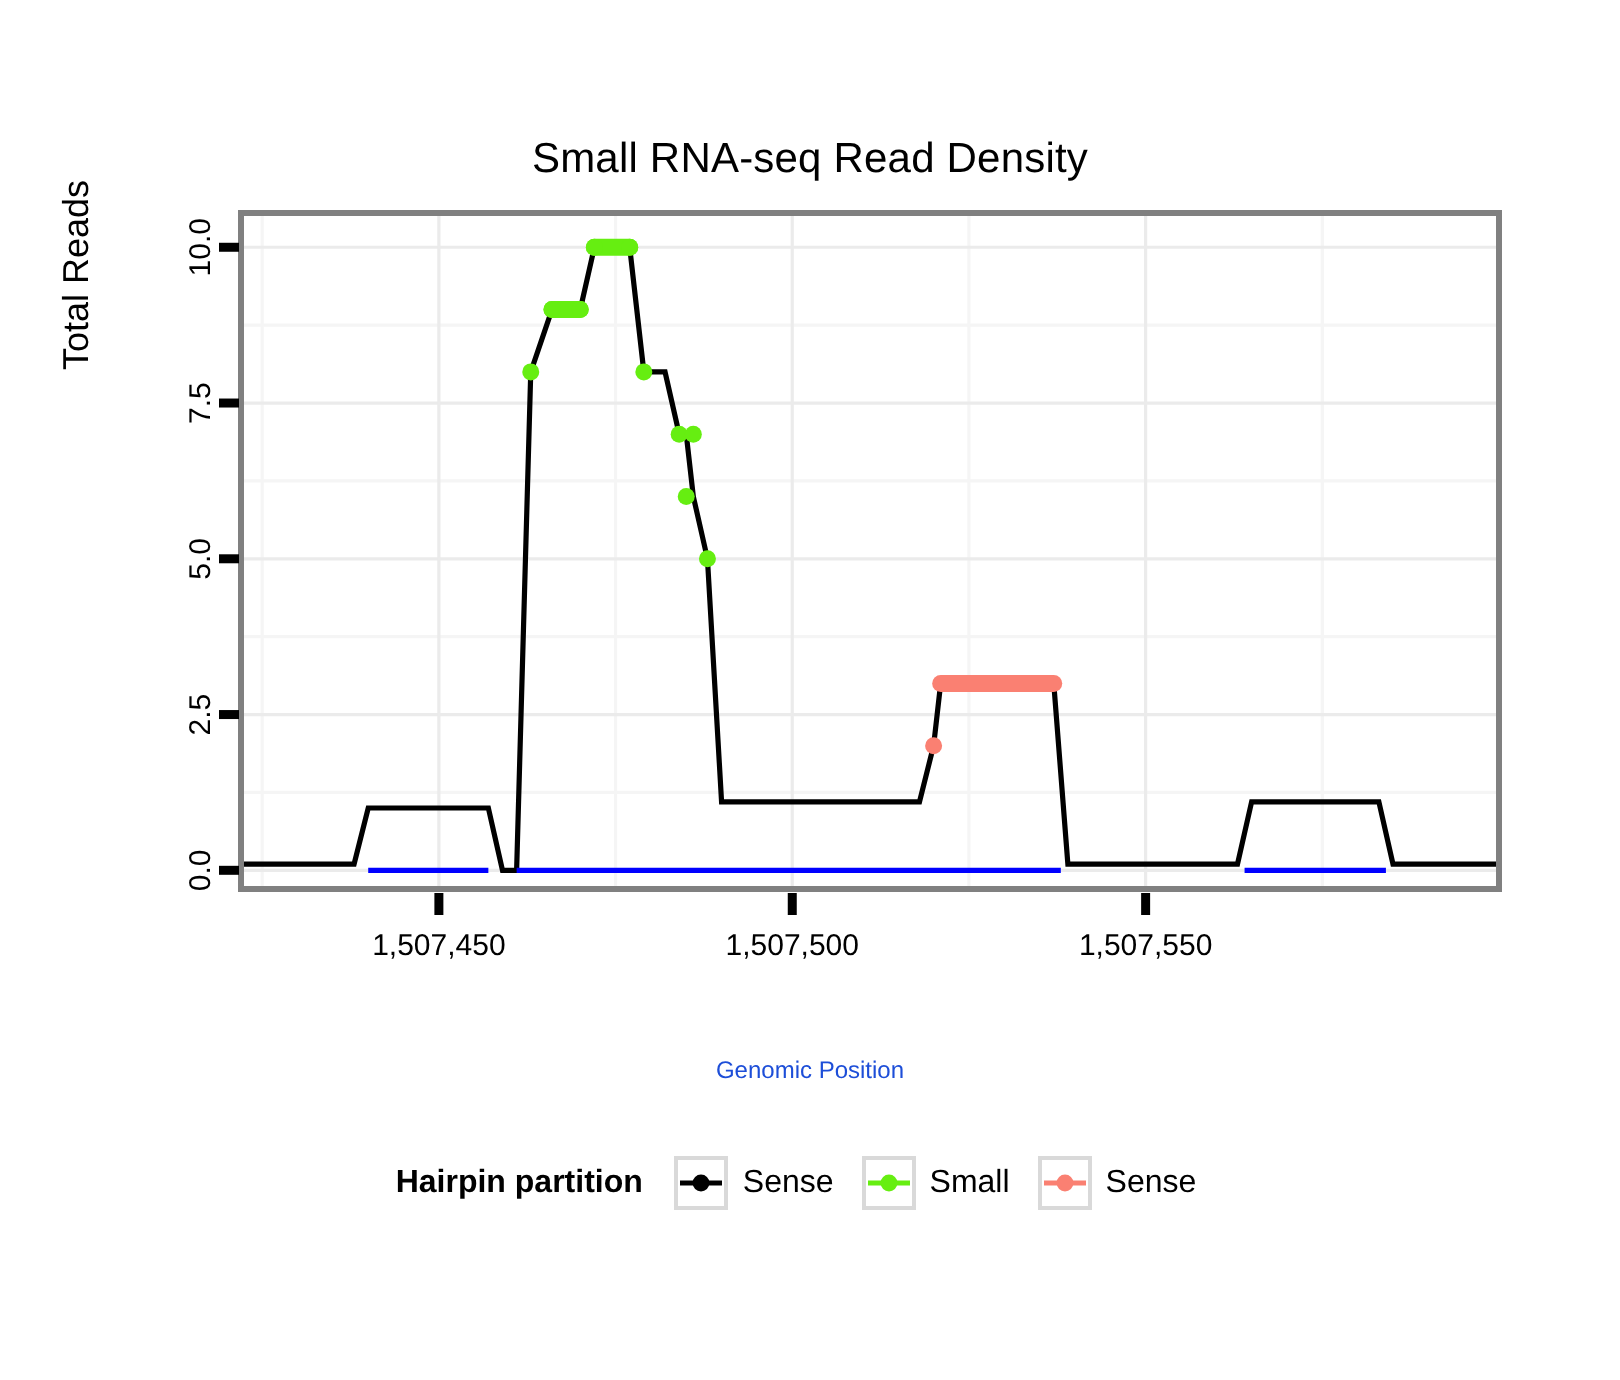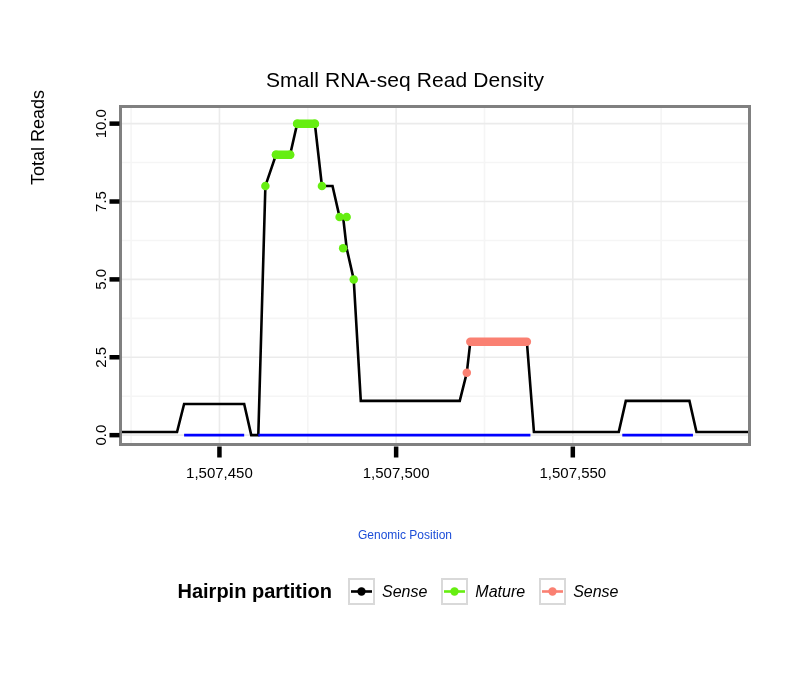--- a/index.html
+++ b/index.html
@@ -69,21 +69,21 @@
     position: absolute;
     left: 0;
     top: 578px;
     width: 810px;
     display: flex;
     align-items: center;
     justify-content: center;
     gap: 0px;
   }
   .legend-title {
-    font-size: 20px;
+    font-size: 16px;
     font-weight: bold;
     color: #000000;
     margin-right: 16px;
     white-space: nowrap;
   }
   .legend-entry {
     display: flex;
     align-items: center;
     gap: 7px;
     margin-right: 14px;
@@ -183,38 +183,38 @@
         <text x="219.4438202247191" y="477.5" class="tick-label-x" text-anchor="middle">1,507,450</text>
         <text x="396.1292134831461" y="477.5" class="tick-label-x" text-anchor="middle">1,507,500</text>
         <text x="572.814606741573" y="477.5" class="tick-label-x" text-anchor="middle">1,507,550</text>
       </g>
   </svg>
 
   <div class="x-axis-title">Genomic Position</div>
 
   <div class="legend">
     <div class="legend-title">Hairpin partition</div>
-    <div id="legend-entries" style="display:flex;align-items:flex-end;font-style:italic;">
+    <div id="legend-entries" style="display:flex;align-items:flex-end;">
         <div class="legend-entry">
           <div class="legend-key">
             <svg width="23" height="23">
               <line x1="1" y1="11.5" x2="22" y2="11.5" stroke="#000000" stroke-width="2.6"></line>
               <circle cx="11.5" cy="11.5" r="4.2" fill="#000000"></circle>
             </svg>
           </div>
           <span class="legend-label">Sense</span>
         </div>
         <div class="legend-entry">
           <div class="legend-key">
             <svg width="23" height="23">
               <line x1="1" y1="11.5" x2="22" y2="11.5" stroke="#66ee11" stroke-width="2.6"></line>
               <circle cx="11.5" cy="11.5" r="4.2" fill="#66ee11"></circle>
             </svg>
           </div>
-          <span class="legend-label">Mature</span>
+          <span class="legend-label">Small</span>
         </div>
         <div class="legend-entry">
           <div class="legend-key">
             <svg width="23" height="23">
               <line x1="1" y1="11.5" x2="22" y2="11.5" stroke="#fa8072" stroke-width="2.6"></line>
               <circle cx="11.5" cy="11.5" r="4.2" fill="#fa8072"></circle>
             </svg>
           </div>
           <span class="legend-label">Sense</span>
         </div>

